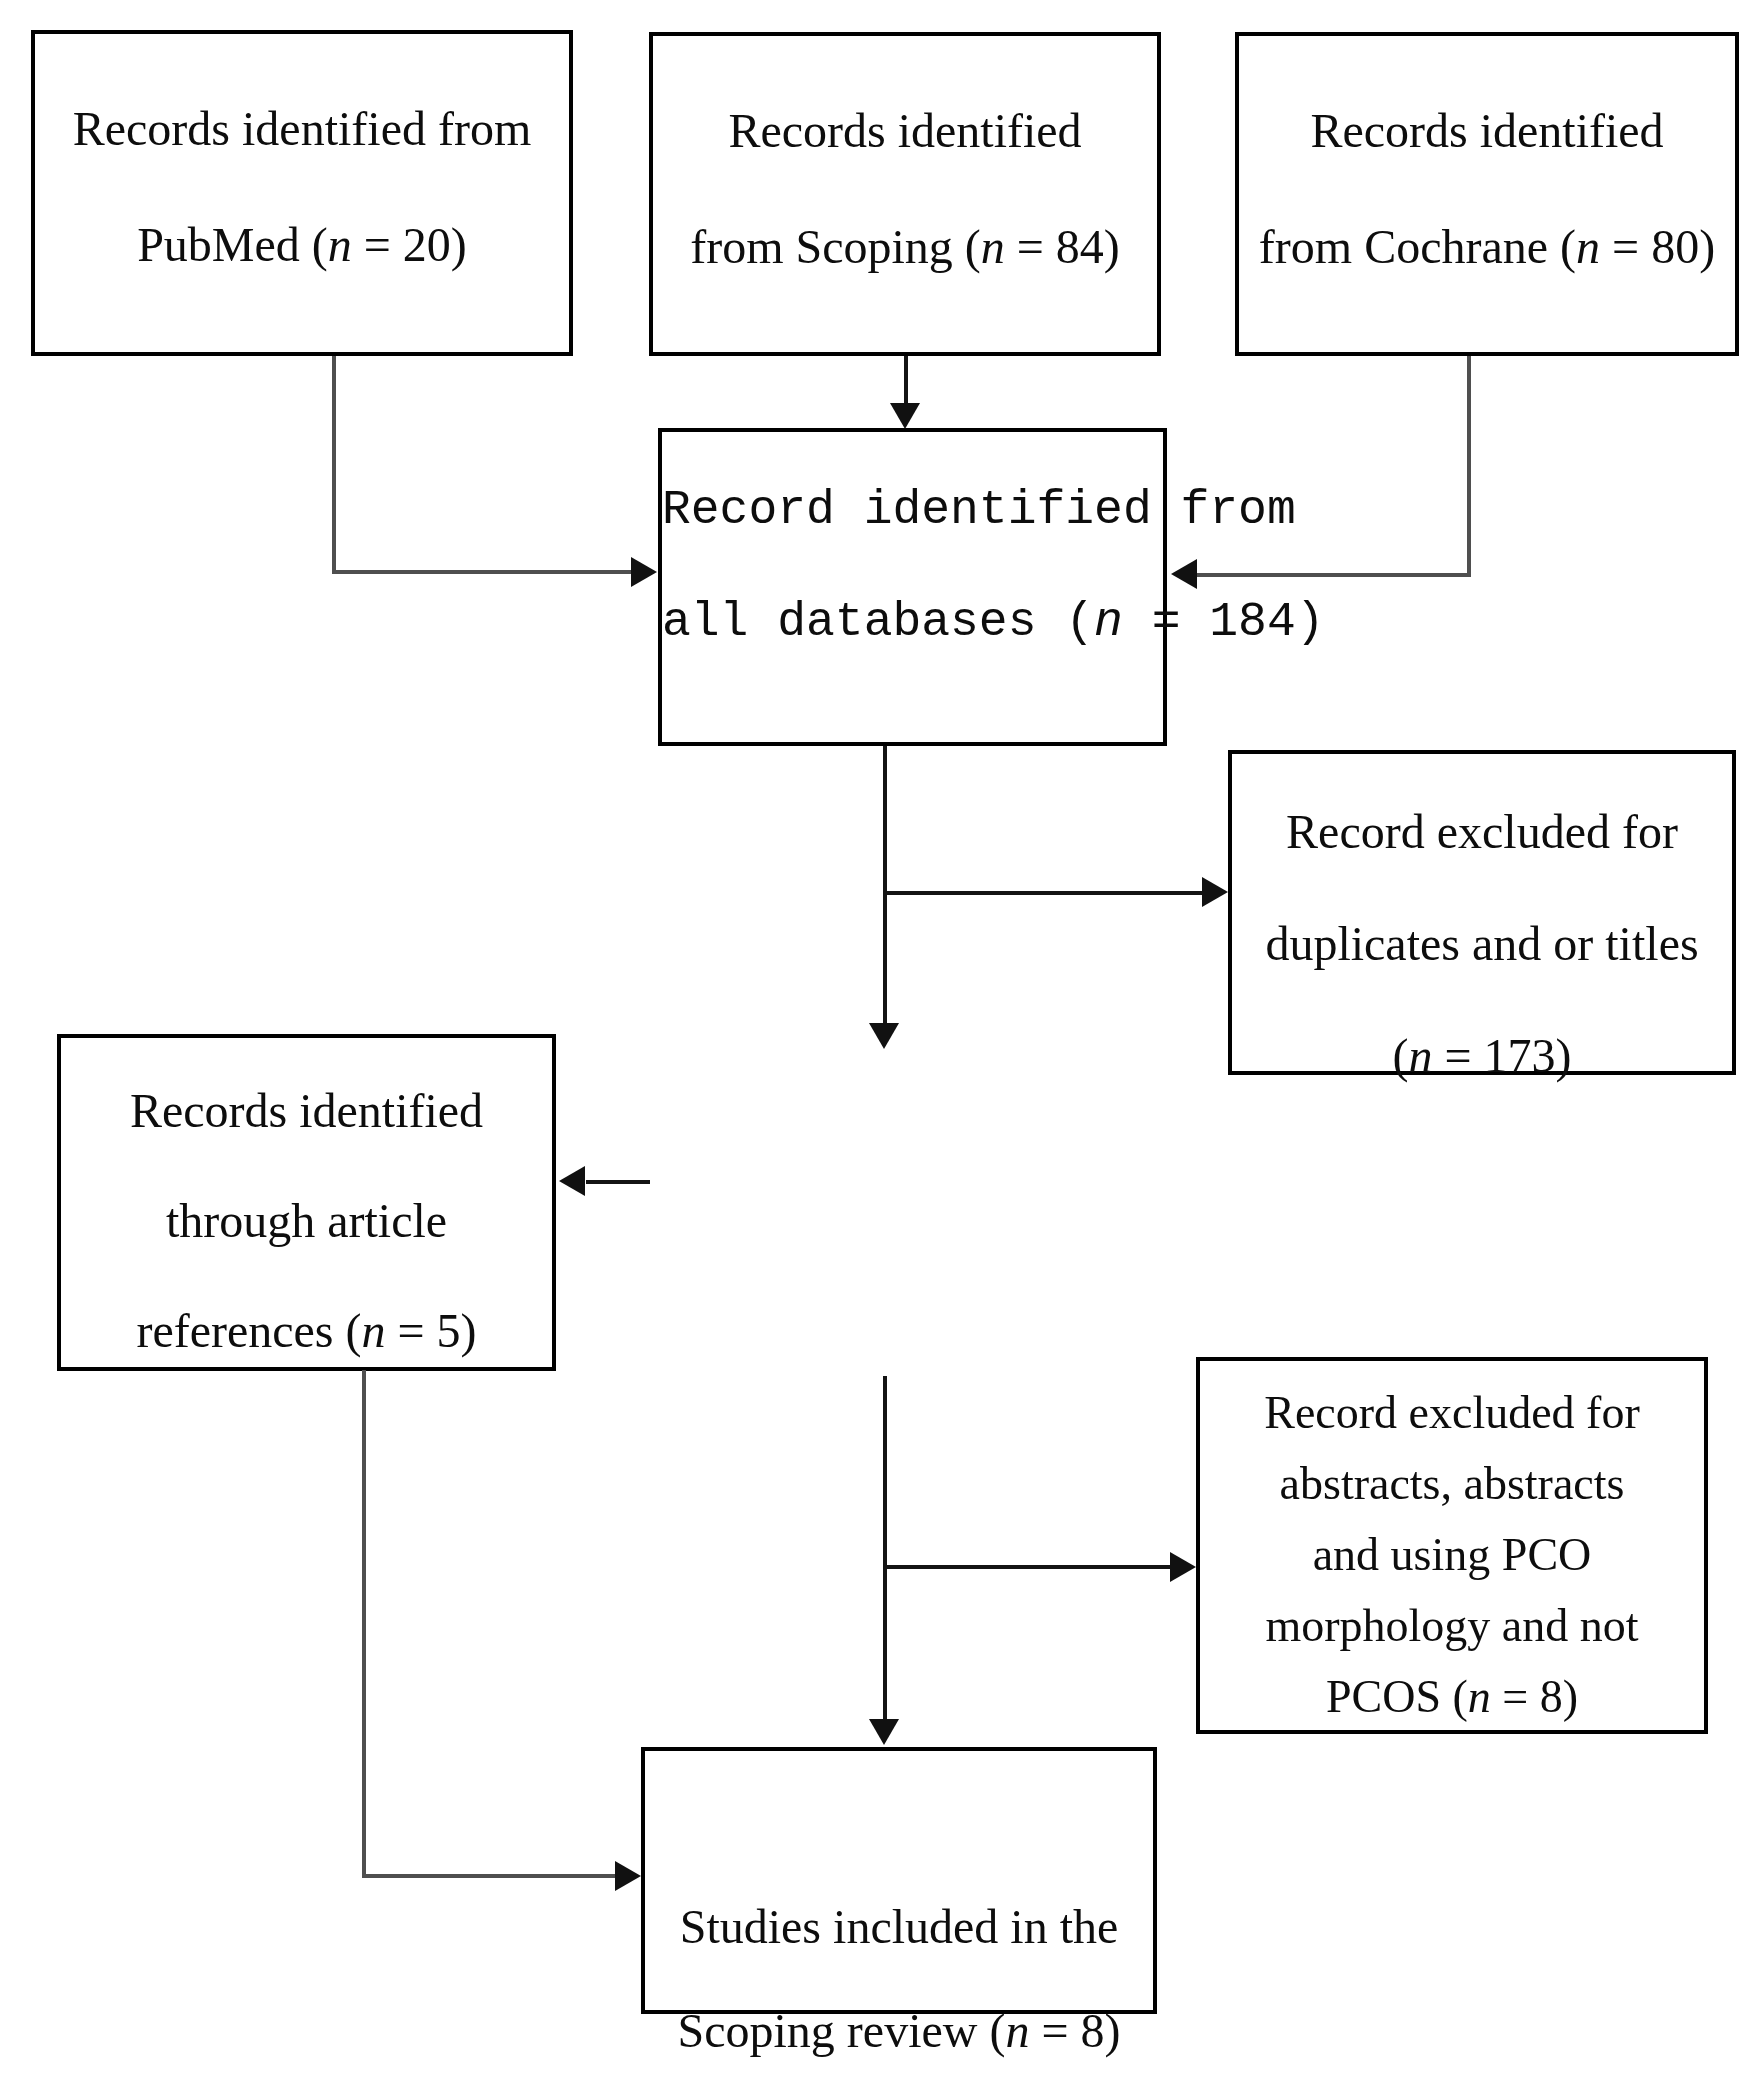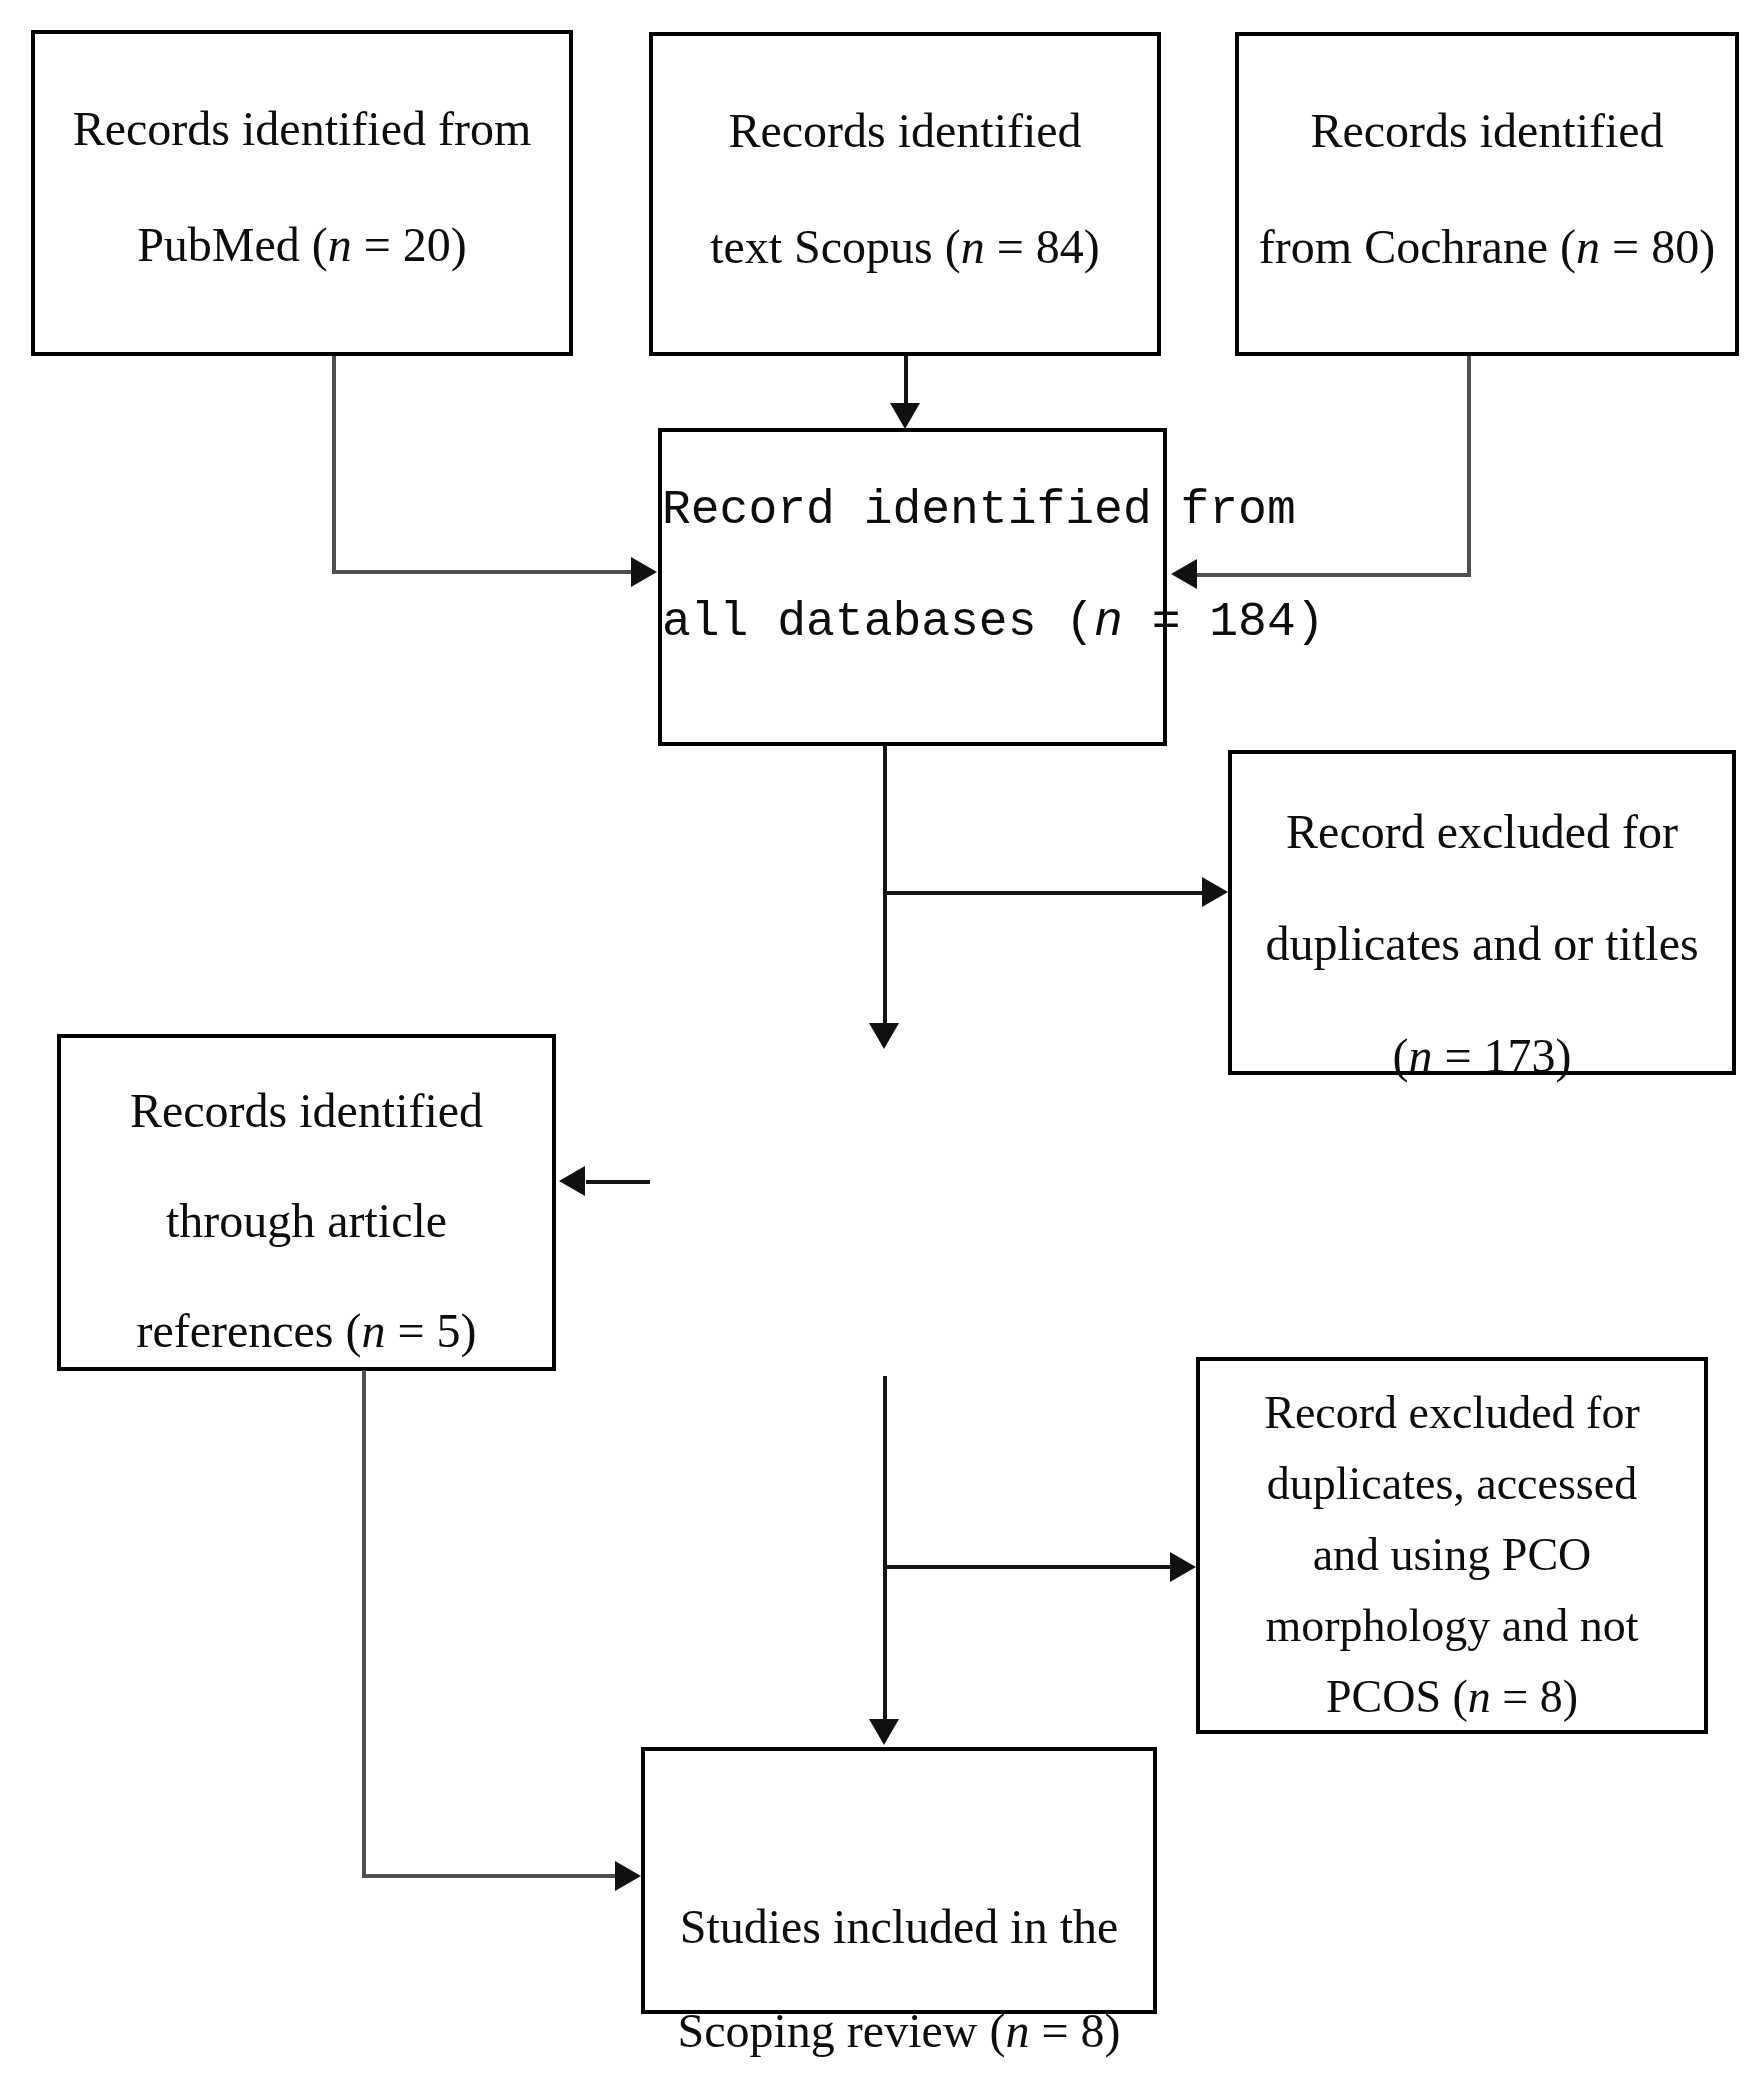--- a/index.html
+++ b/index.html
@@ -34,21 +34,21 @@
 
 <div id="canvas">
 
   <div class="box" style="left:31px; top:30px; width:542px; height:326px; padding-top:37px; line-height:116px;">
     <div class="line"><span>Records identified from</span></div>
     <div class="line"><span>PubMed (</span><span class="it">n</span><span> = 20)</span></div>
   </div>
 
   <div class="box" style="left:649px; top:32px; width:512px; height:324px; padding-top:37px; line-height:116px;">
     <div class="line"><span>Records identified</span></div>
-    <div class="line"><span>text Scopus (</span><span class="it">n</span><span> = 84)</span></div>
+    <div class="line"><span>from Scoping (</span><span class="it">n</span><span> = 84)</span></div>
   </div>
 
   <div class="box" style="left:1235px; top:32px; width:504px; height:324px; padding-top:37px; line-height:116px;">
     <div class="line"><span>Records identified</span></div>
     <div class="line"><span>from Cochrane (</span><span class="it">n</span><span> = 80)</span></div>
   </div>
 
   <div class="box" style="left:658px; top:428px; width:509px; height:318px; padding-top:22px; line-height:112px;font-family:Liberation Mono, monospace;">
     <div class="line"><span>Record identified from</span></div>
     <div class="line"><span>all databases (</span><span class="it">n</span><span> = 184)</span></div>
@@ -62,21 +62,21 @@
 
 
   <div class="box" style="left:57px; top:1034px; width:499px; height:337px; padding-top:17.5px; line-height:110px;">
     <div class="line"><span>Records identified</span></div>
     <div class="line"><span>through article</span></div>
     <div class="line"><span>references (</span><span class="it">n</span><span> = 5)</span></div>
   </div>
 
   <div class="box" style="left:1196px; top:1357px; width:512px; height:377px; padding-top:16.4px; line-height:71px; font-size:46px;">
     <div class="line"><span>Record excluded for</span></div>
-    <div class="line"><span>duplicates, accessed</span></div>
+    <div class="line"><span>abstracts, abstracts</span></div>
     <div class="line"><span>and using PCO</span></div>
     <div class="line"><span>morphology and not</span></div>
     <div class="line"><span>PCOS (</span><span class="it">n</span><span> = 8)</span></div>
   </div>
 
   <div class="box" style="left:641px; top:1747px; width:516px; height:267px; padding-top:124px; line-height:104px;">
     <div class="line"><span>Studies included in the</span></div>
     <div class="line"><span>Scoping review (</span><span class="it">n</span><span> = 8)</span></div>
   </div>
 

